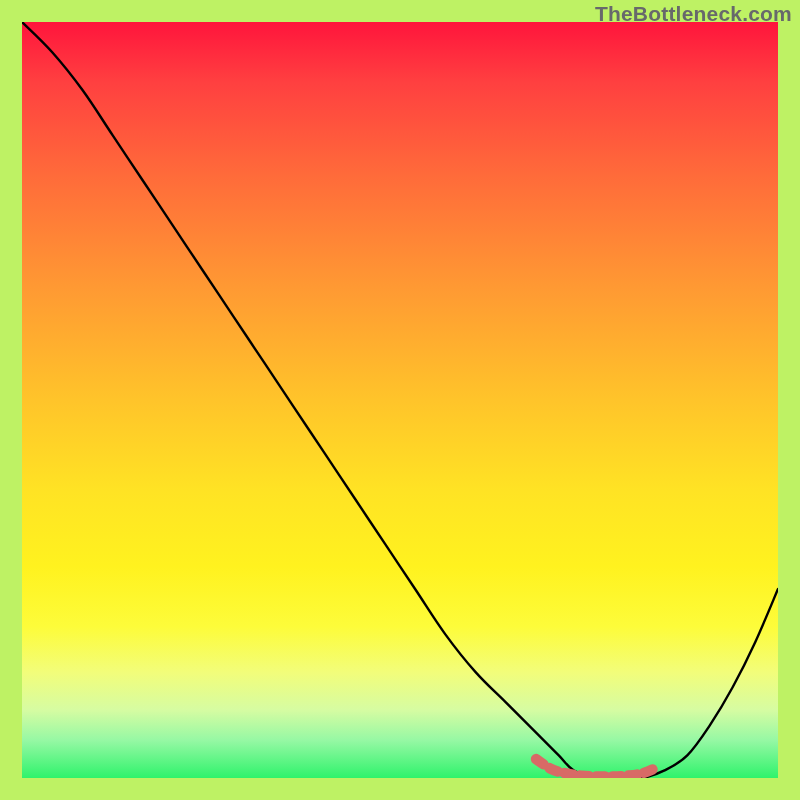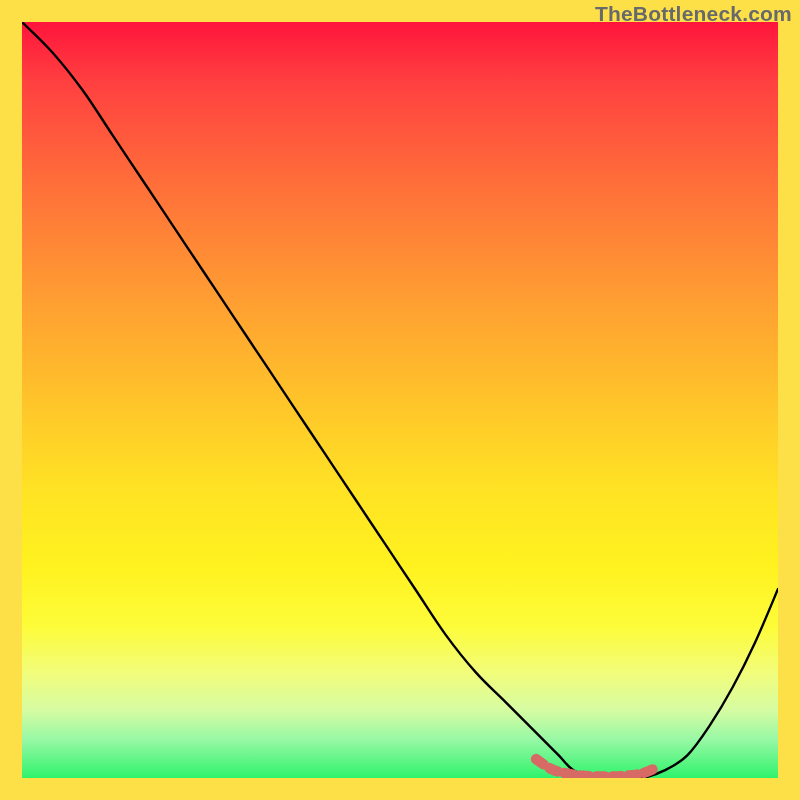--- a/index.html
+++ b/index.html
@@ -1,20 +1,20 @@
 <!DOCTYPE html>
 <html><head>
 <meta charset="utf-8">
 <style>
   * { margin: 0; padding: 0; box-sizing: border-box; }
   html, body { width: 800px; height: 800px; overflow: hidden; }
   .outer {
     width: 800px;
     height: 800px;
-    background: #fde047;
+    background: #bef264;
     position: relative;
   }
   .plot-area {
     position: absolute;
     left: 22px;
     top: 22px;
     width: 756px;
     height: 756px;
     background: linear-gradient(to bottom,
       #ff153c 0%,

